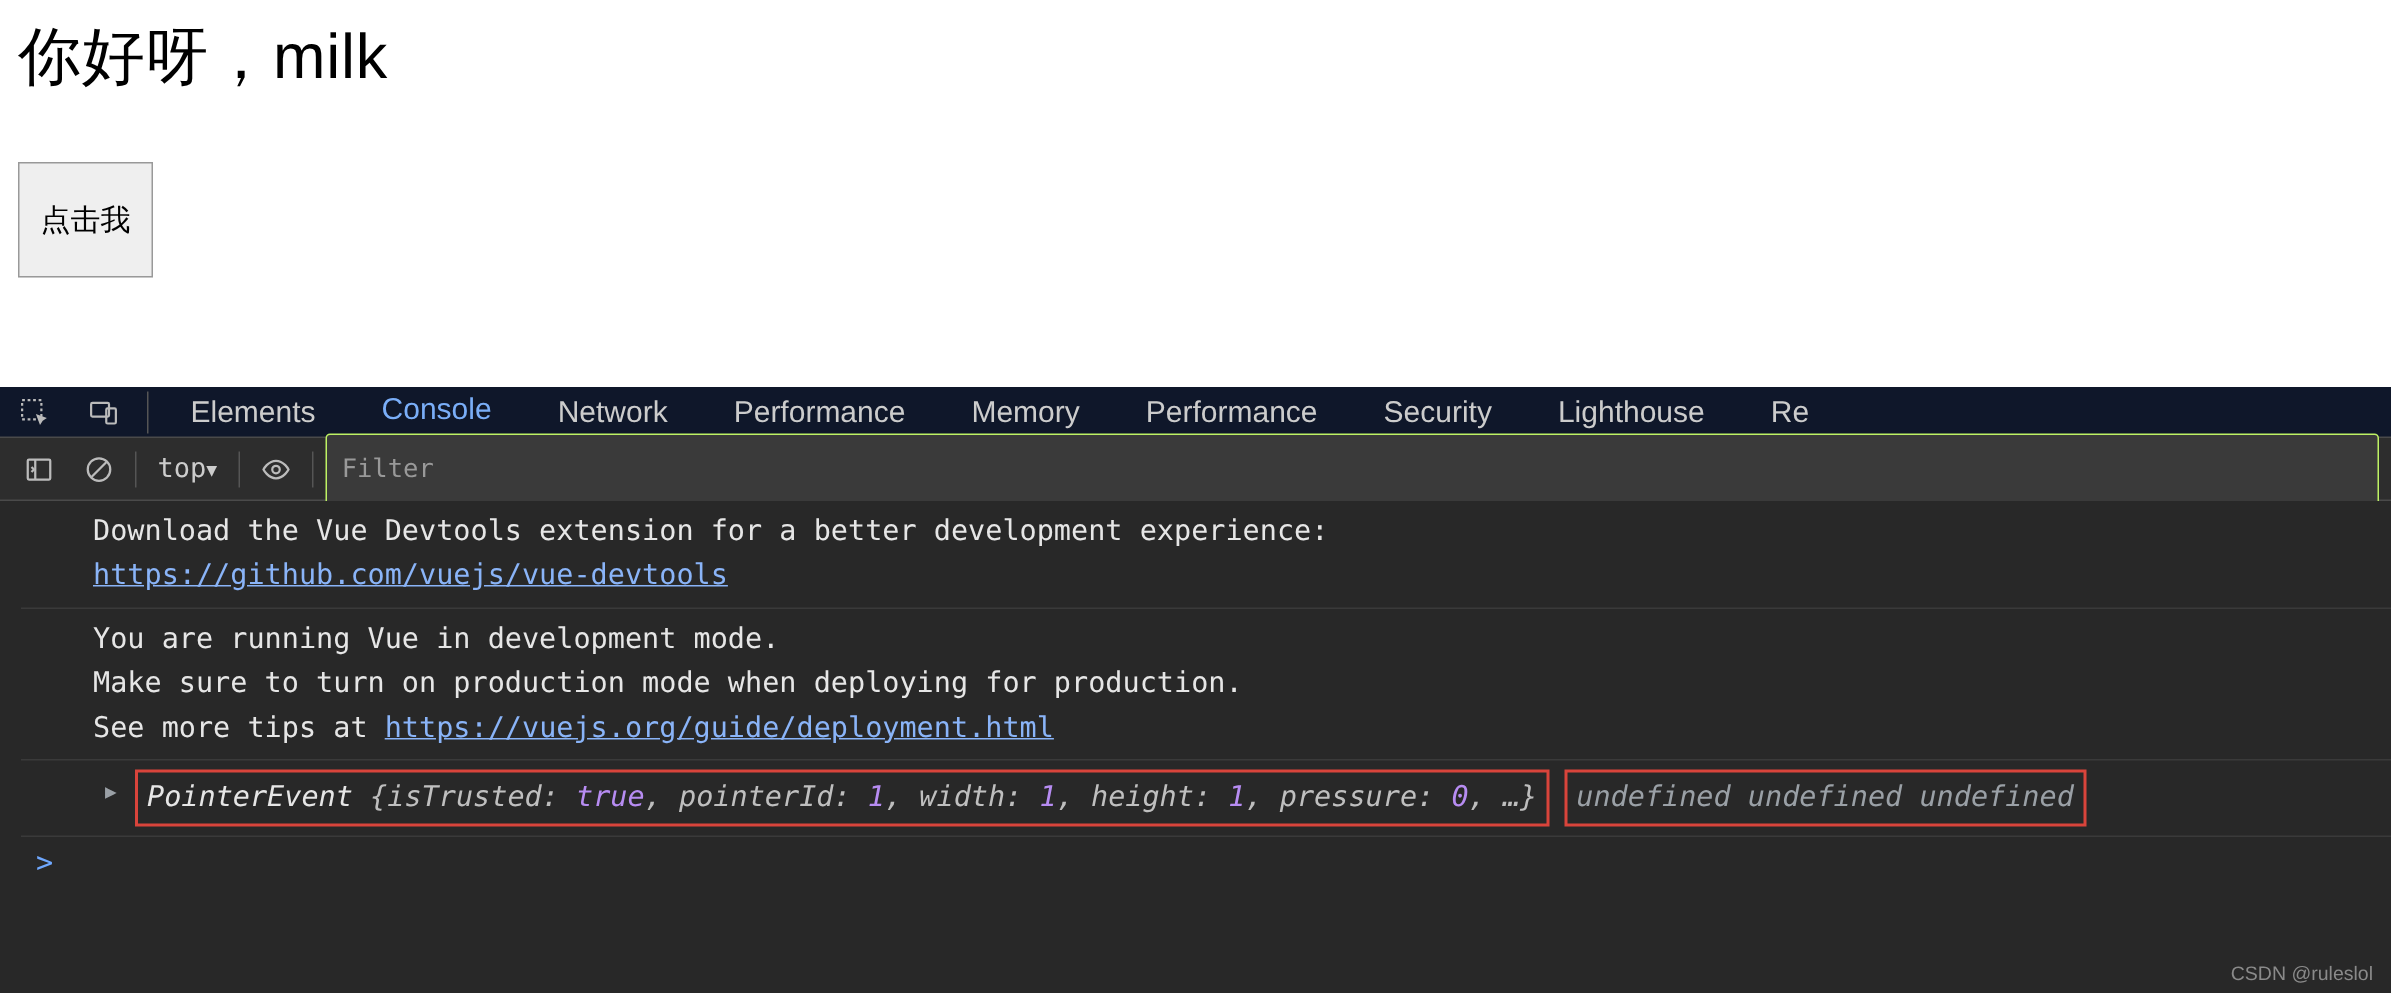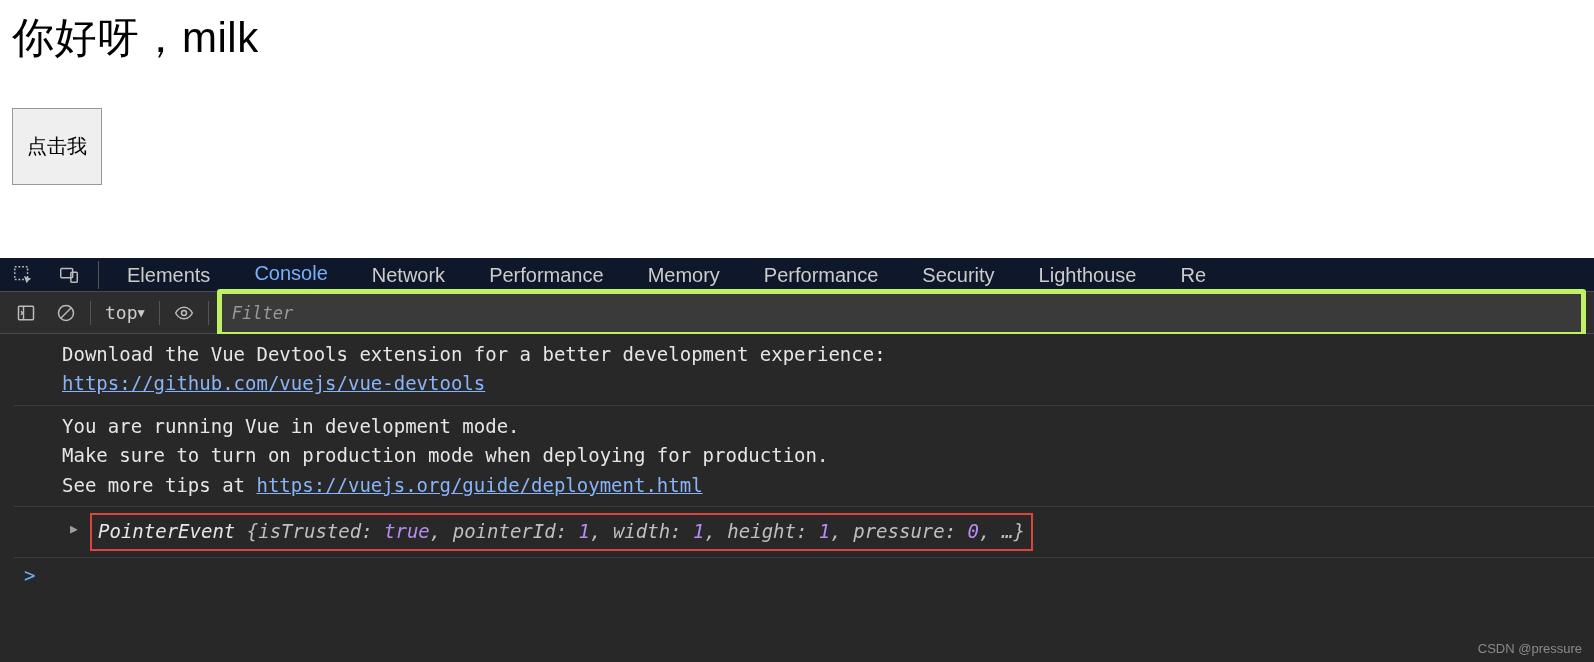--- a/index.html
+++ b/index.html
@@ -13,21 +13,21 @@
     .dt-tab-icon svg { width: 22px; height: 22px; stroke: #bbb; fill: none; stroke-width: 1.6; }
     .dt-tab-sep { width: 1px; height: 28px; background: #555; margin: 0 6px; }
     .dt-tab { padding: 0 22px; height: 46px; line-height: 46px; cursor: pointer; color: #ccc; white-space: nowrap; }
     .dt-tab.active { color: #7aaef8; border-bottom: 3px solid #4c8ef7; line-height: 43px; }
     .dt-toolbar { display: flex; align-items: center; height: 42px; background: #2d2d2d; border-bottom: 1px solid #4a4a4a; padding-left: 6px; }
     .tb-icon { width: 40px; height: 42px; display: flex; align-items: center; justify-content: center; color: #bbb; cursor: pointer; }
     .tb-icon svg { width: 20px; height: 20px; stroke: #bbb; fill: none; stroke-width: 1.8; }
     .tb-sep { width: 1px; height: 24px; background: #555; margin: 0 4px; }
     .tb-ctx { display: flex; align-items: center; gap: 0; padding: 0 10px; color: #ccc; font-size: 18px; cursor: pointer; }
     .tb-ctx .caret { font-size: 12px; }
-    .tb-filter { flex: 1; height: 48px; margin: 0 8px 0 4px; background: #3a3a3a; border: 5px solid #bef264; border-radius: 3px; padding: 0 10px; color: #ccc; font-size: 17px; font-family: inherit; outline: none; font-style: italic; }
+    .tb-filter { flex: 1; height: 48px; margin: 0 8px 0 4px; background: #3a3a3a; border: 1px solid #bef264; border-radius: 3px; padding: 0 10px; color: #ccc; font-size: 17px; font-family: inherit; outline: none; }
     .tb-filter::placeholder { color: #999; }
     .console-body { flex: 1; overflow: auto; font-size: 19px; line-height: 1.55; background: #282828; padding-left: 14px; }
     .msg { padding: 6px 10px 6px 48px; border-bottom: 1px solid #3a3a3a; color: #e6e6e6; font-family: Menlo, Consolas, monospace; white-space: pre-wrap; }
     .msg a { color: #8ab4f8; text-decoration: underline; }
     .log-row { display: flex; align-items: center; padding: 6px 8px 6px 48px; border-bottom: 1px solid #3a3a3a; position: relative; font-family: Menlo, Consolas, monospace; font-style: italic; color: #bdbdbd; }
     .log-row .tri { position: absolute; left: 56px; top: 12px; color: #9aa0a6; font-size: 13px; font-style: normal; }
     .log-row .content { padding-left: 28px; display: flex; gap: 10px; align-items: center; }
     .hl-box { border: 2px solid #d9443b; padding: 2px 6px; }
     .tok-name { color: #e6e6e6; }
     .tok-key { color: #bfbfbf; }
@@ -109,22 +109,23 @@
     <div class="msg"><span>Download the Vue Devtools extension for a better development experience:</span>
 <a>https://github.com/vuejs/vue-devtools</a></div>
     <div class="msg"><span>You are running Vue in development mode.</span>
 <span>Make sure to turn on production mode when deploying for production.</span>
 <span>See more tips at </span><a>https://vuejs.org/guide/deployment.html</a></div>
 
     <div class="log-row">
       <span class="tri">▶</span>
       <div class="content">
         <span class="hl-box" id="obj-box"><span class="tok-name">PointerEvent</span> <span class="tok-punc">{</span><span class="tok-key">isTrusted</span><span class="tok-punc">: </span><span class="tok-bool">true</span><span class="tok-punc">, </span><span class="tok-key">pointerId</span><span class="tok-punc">: </span><span class="tok-num">1</span><span class="tok-punc">, </span><span class="tok-key">width</span><span class="tok-punc">: </span><span class="tok-num">1</span><span class="tok-punc">, </span><span class="tok-key">height</span><span class="tok-punc">: </span><span class="tok-num">1</span><span class="tok-punc">, </span><span class="tok-key">pressure</span><span class="tok-punc">: </span><span class="tok-num">0</span><span class="tok-punc">, </span><span class="tok-punc">…}</span></span>
+        <span class="hl-box undef">undefined undefined undefined</span>
       </div>
     </div>
 
     <div class="prompt-row">
       <span>&gt;</span>
     </div>
   </div>
 
-  <div class="watermark">CSDN @pressure</div>
+  <div class="watermark">CSDN @ruleslol</div>
 </div>
 
 </body></html>

